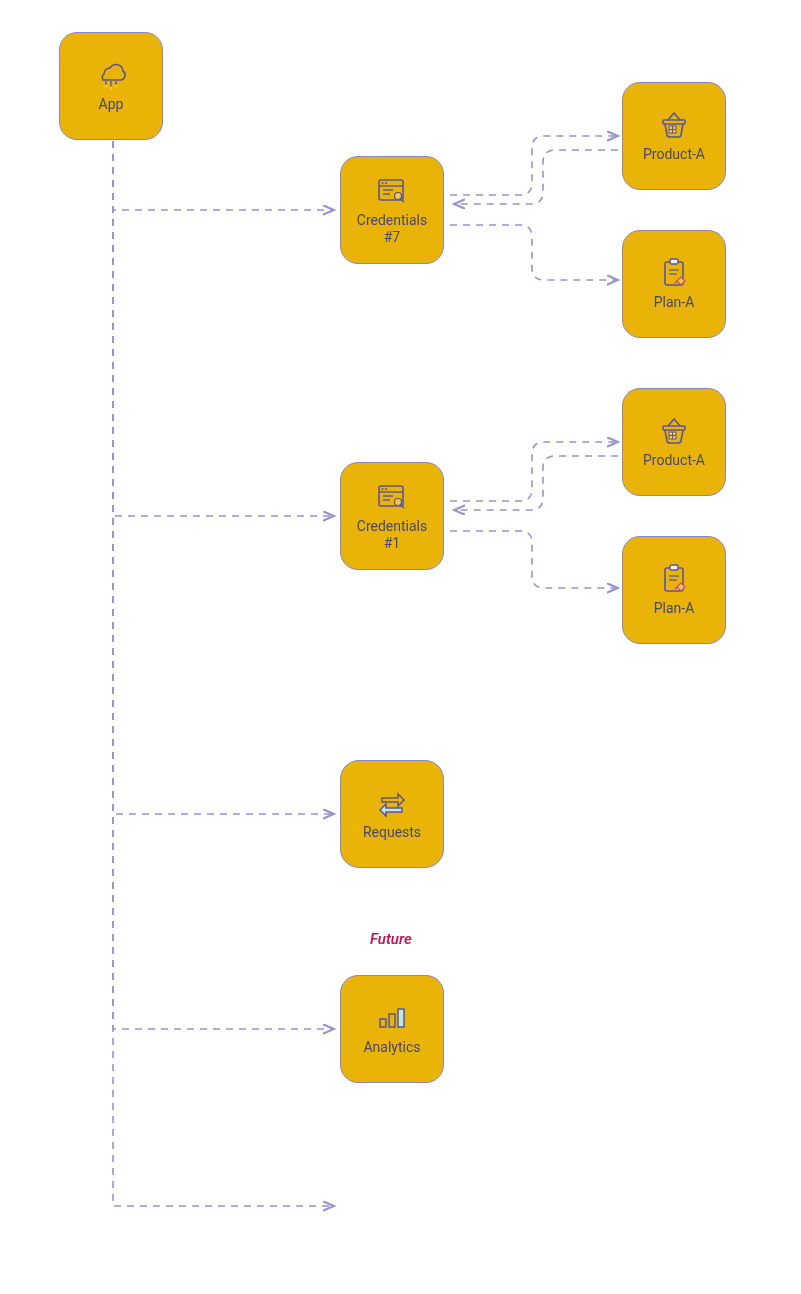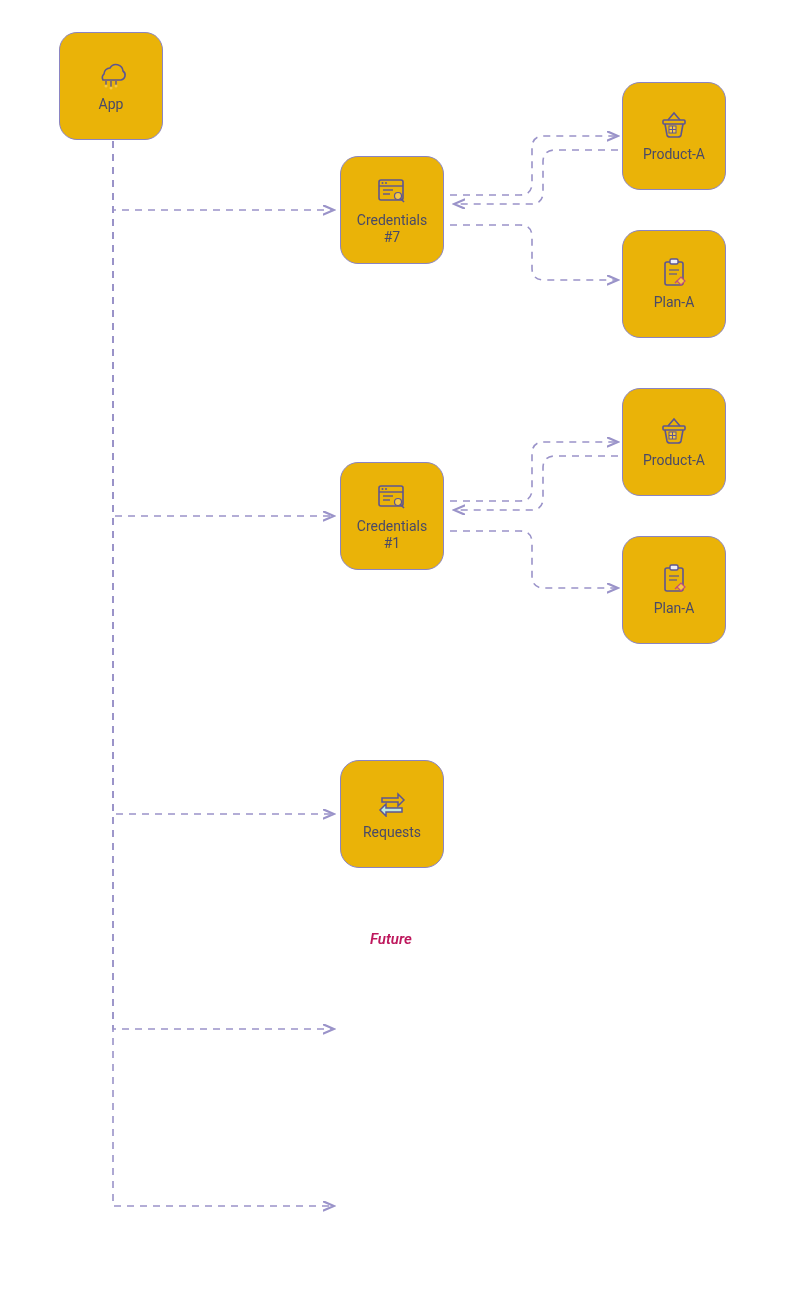--- a/index.html
+++ b/index.html
@@ -203,15 +203,25 @@
       <svg width="32" height="28" viewBox="0 0 32 28">
         <path d="M6 9 L22 9 L22 5 L28 11 L22 17 L22 13 L6 13 Z" fill="none" stroke="#5c5593" stroke-width="1.5"></path>
         <path d="M26 19 L10 19 L10 15 L4 21 L10 27 L10 23 L26 23 Z" fill="#bfe8dc" stroke="#5c5593" stroke-width="1.5"></path>
       </svg>
     </span>
     <span class="label">Requests</span>
   </div>
 
   <div class="section-label" style="left:370px; top:930px;">Future</div>
 
+  <div class="node" style="left:340px; top:975px;">
+    <span class="icon">
+      <svg width="32" height="26" viewBox="0 0 32 26">
+        <rect x="4" y="14" width="6" height="8" fill="none" stroke="#5c5593" stroke-width="1.5"></rect>
+        <rect x="13" y="9" width="6" height="13" fill="none" stroke="#5c5593" stroke-width="1.5"></rect>
+        <rect x="22" y="4" width="6" height="18" fill="#bfe8dc" stroke="#5c5593" stroke-width="1.5"></rect>
+      </svg>
+    </span>
+    <span class="label">Analytics</span>
+  </div>
 
 
 </div>
 
 </body></html>

